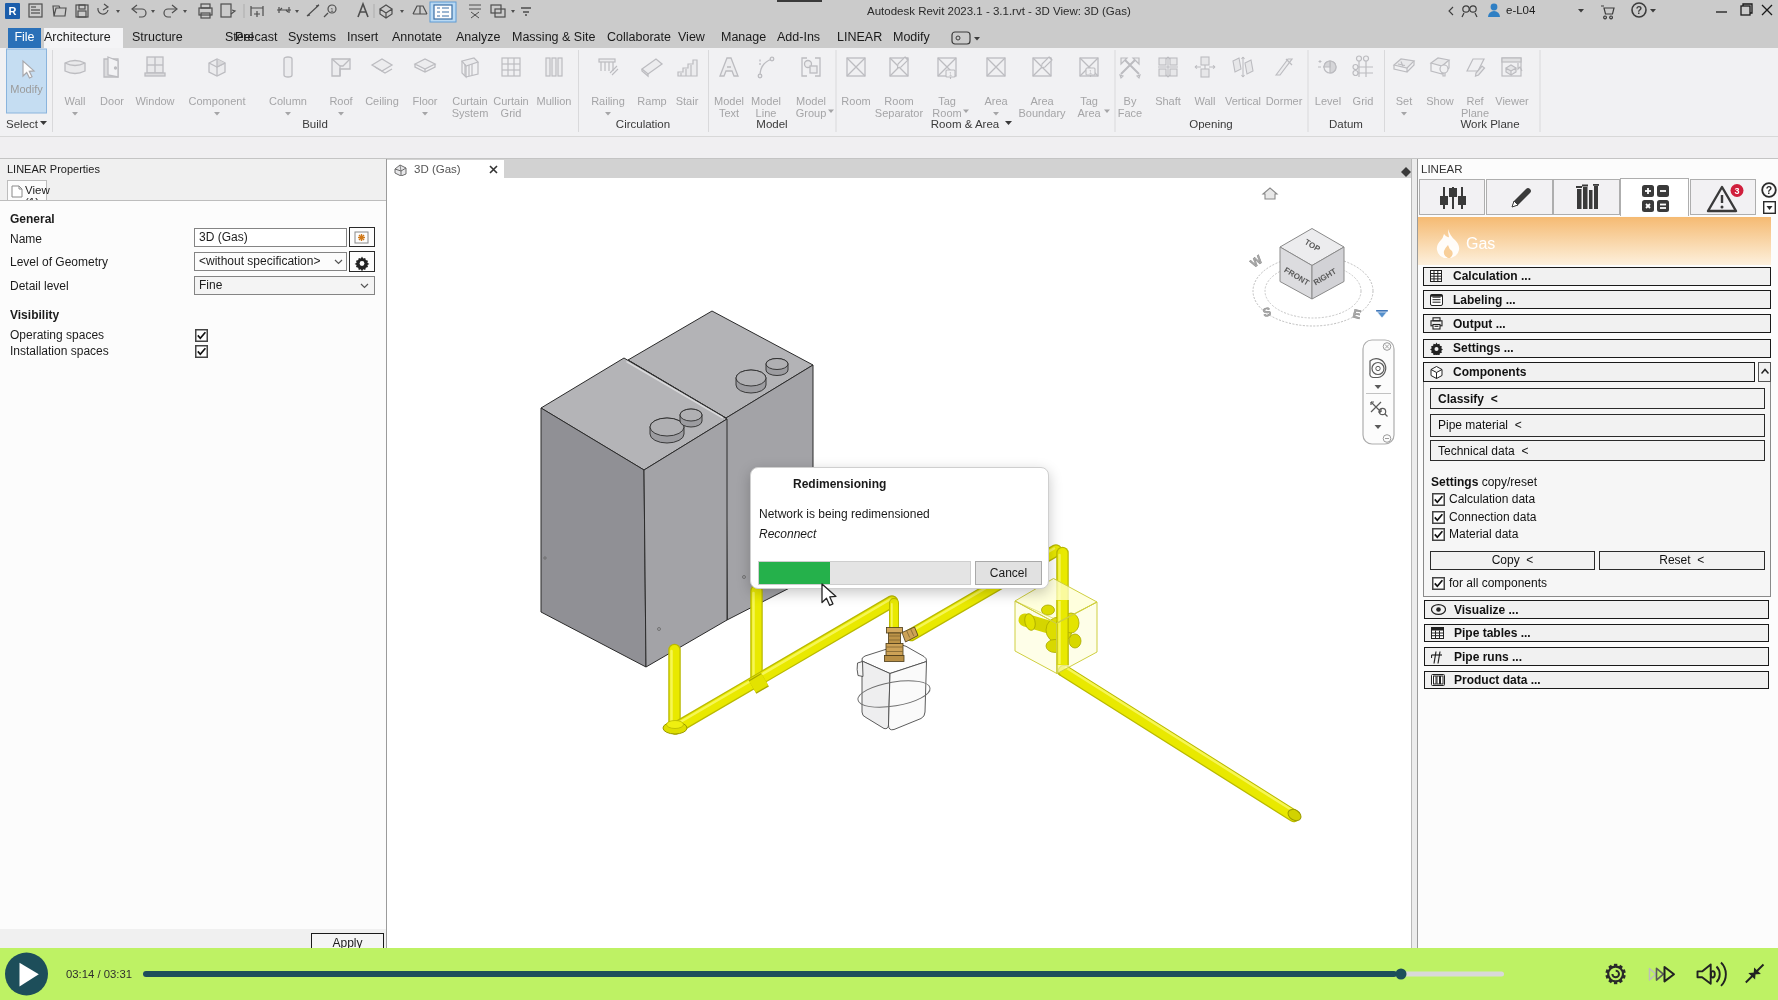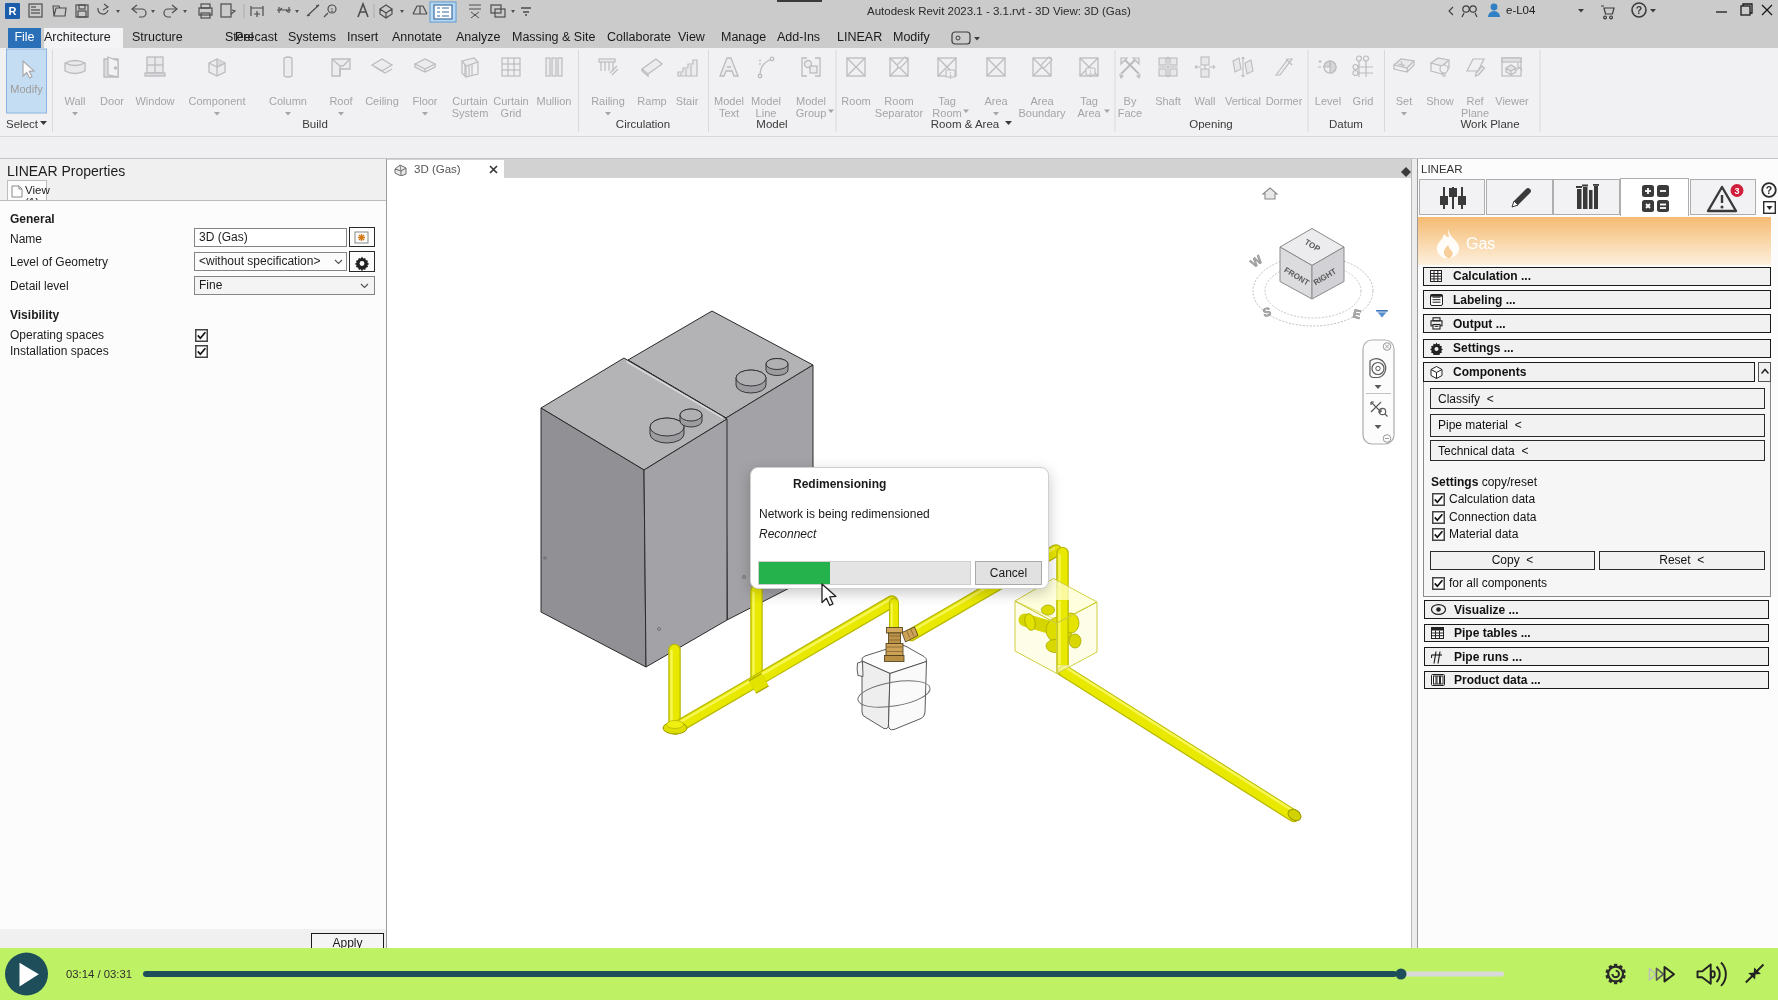--- a/index.html
+++ b/index.html
@@ -454,21 +454,21 @@
     <g fill="#3a3a3a">
       <path d="M40 73 h7 l-3.5 4 Z"></path>
         <path d="M1005 73 h7 l-3.5 4 Z"></path>
     </g>
   </svg>
 </div>
 
 <div class="abs" id="optionsbar" style="left:0;top:136px;width:1778px;height:23px;background:#f0eff1;border-top:1px solid #d8d8d8;border-bottom:1px solid #c4c4c4;"></div>
 
 <div class="abs" id="leftpanel" style="left:0;top:159px;width:387px;height:789px;background:#f0f0f0;border-right:1px solid #9b9b9b;font-size:12px;color:#1c1c1c;">
-  <div class="abs" style="left:7px;top:4px;font-size:14px;">LINEAR Properties</div>
+  <div class="abs" style="left:7px;top:4px;font-size:11px;">LINEAR Properties</div>
 
   <div class="abs" style="left:7px;top:21px;width:40px;height:20px;background:#fcfcfc;border:1px solid #bdbdbd;border-bottom:none;">
     <svg class="abs" style="left:3px;top:3.5px;" width="12" height="13">
         <path d="M1 1 h7 l3 3 v8 h-10 Z" fill="#fff" stroke="#8a8a8a"></path>
         <path d="M8 1 v3 h3" fill="none" stroke="#8a8a8a"></path>
       </svg>
     <div class="abs" style="left:17px;top:3px;font-size:11.5px;">View (1)</div>
   </div>
 
   <div class="abs" style="left:0;top:41px;width:386px;height:729px;background:#fcfcfc;border-top:1px solid #bdbdbd;"></div>
@@ -830,21 +830,21 @@
     <span class="abs" style="left:29px;top:2px;font-weight:bold;">Components</span>
   </div>
   <div class="abs" style="left:339.6px;top:202.8px;width:13.6px;height:20px;background:#f1f1f1;border:1.2px solid #555;">
     <svg class="abs" style="left:2px;top:5px;" width="8" height="8">
         <path d="M0.5 5.5 L4 1.5 L7.5 5.5" fill="none" stroke="#222" stroke-width="1.5"></path>
       </svg>
   </div>
 
   <div class="abs" style="left:5px;top:222.8px;width:348px;height:215px;background:#f6f6f6;border:1px solid #8a8a8a;border-top:none;"></div>
   <div class="abs" style="left:12px;top:229px;width:335px;height:21px;background:#f2f2f2;border:1.4px solid #2a2a2a;">
-      <span class="abs" style="left:7px;top:2.5px;">Classify&nbsp; &lt;</span>
+      <span class="abs" style="left:7px;top:2.5px;font-weight:bold;">Classify&nbsp; &lt;</span>
     </div>
   <div class="abs" style="left:12px;top:255px;width:335px;height:23px;background:#f2f2f2;border:1.4px solid #2a2a2a;">
       <span class="abs" style="left:7px;top:2.5px;">Pipe material&nbsp; &lt;</span>
     </div>
   <div class="abs" style="left:12px;top:281px;width:335px;height:21px;background:#f2f2f2;border:1.4px solid #2a2a2a;">
       <span class="abs" style="left:7px;top:2.5px;">Technical data&nbsp; &lt;</span>
     </div>
   <div class="abs" style="left:13px;top:316px;"><b>Settings</b> copy/reset</div>
   <svg class="abs" style="left:14px;top:334px;" width="13" height="13">
       <rect x="0.75" y="0.75" width="11.5" height="11.5" fill="#fff" stroke="#444" stroke-width="1.5"></rect>

